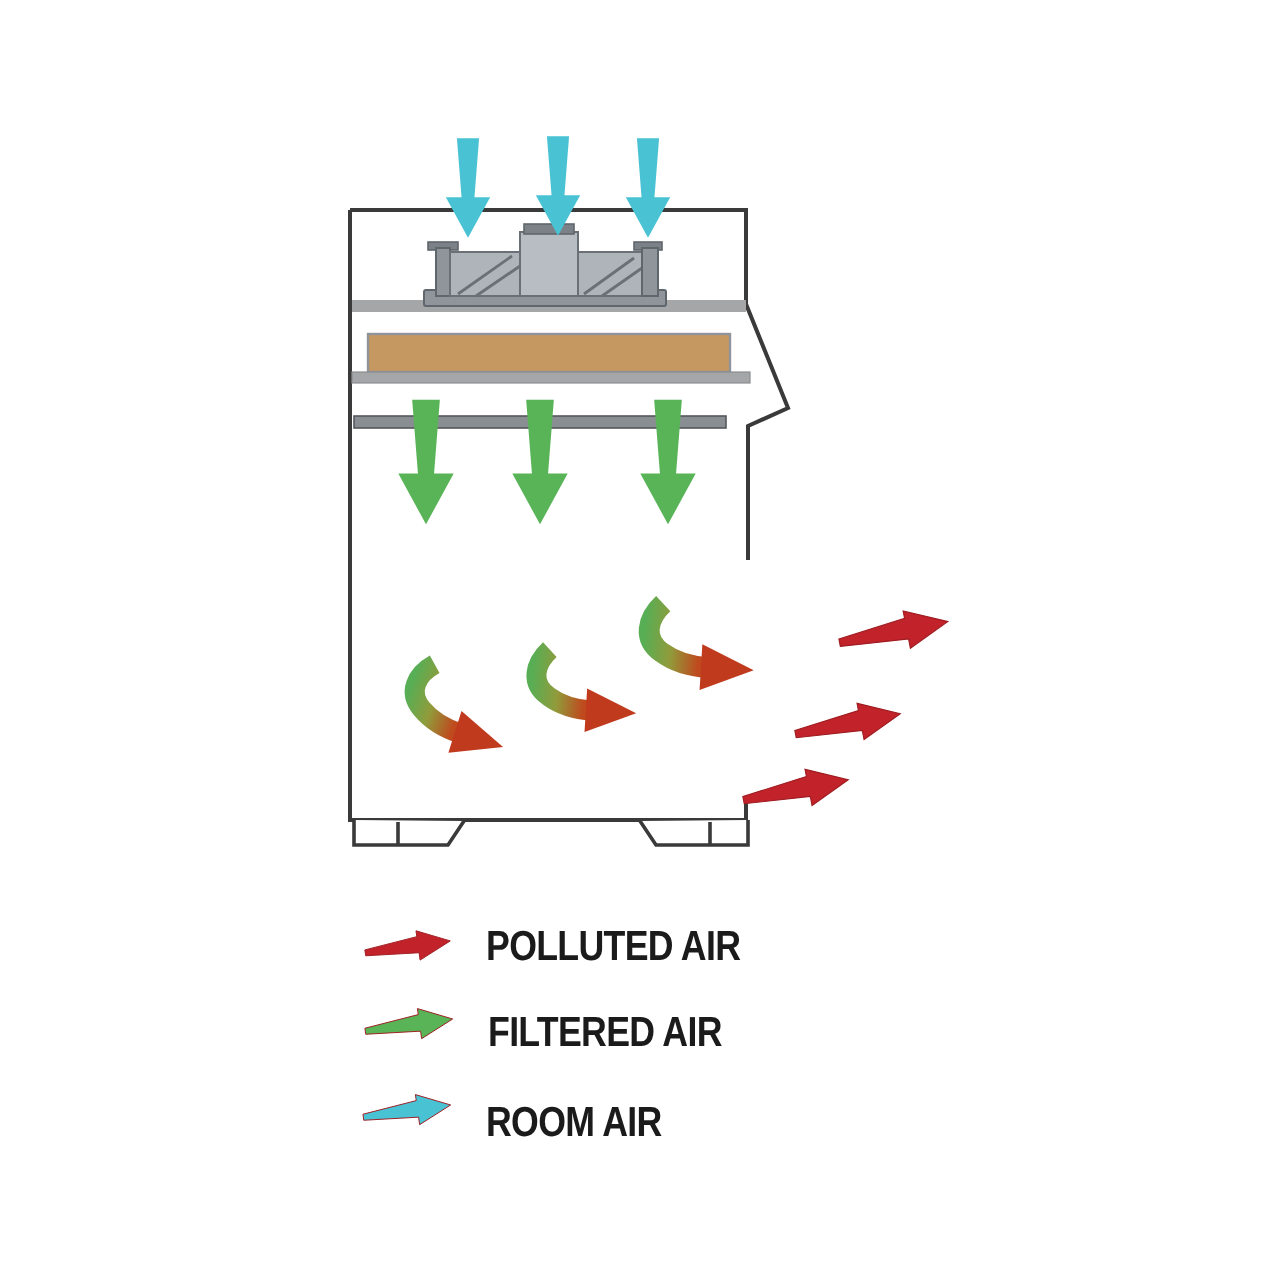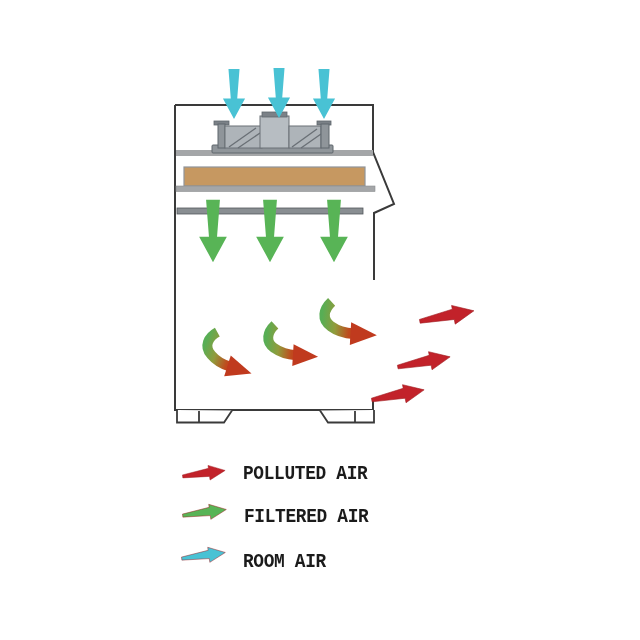--- a/index.html
+++ b/index.html
@@ -1,18 +1,18 @@
 <!DOCTYPE html>
 <html><head>
 <meta charset="utf-8">
 <style>
   html,body{margin:0;padding:0;background:#ffffff;}
   .stage{
     position:relative;width:640px;height:640px;background:#ffffff;overflow:hidden;
-    font-family:Liberation Mono, monospace;
+    font-family:Liberation Sans, sans-serif;
   }
   svg{overflow:visible;}
   .scene{position:absolute;left:0;top:0;}
   .outline{fill:none;stroke:#3a3a3a;stroke-width:2;stroke-linejoin:miter;}
   .foot{fill:#ffffff;stroke:#3a3a3a;stroke-width:1.8;}
   .fanDark{fill:#8f959a;stroke:#5f666c;stroke-width:1;}
   .fanBody{fill:#aeb4b9;stroke:#6a7076;stroke-width:1;}
   .fanBody2{fill:#b7bdc2;stroke:#6a7076;stroke-width:1;}
   .fanLip{fill:#7b8187;stroke:#5f666c;stroke-width:0.8;}
   .fanLine{fill:none;stroke:#6a7076;stroke-width:1.4;}

